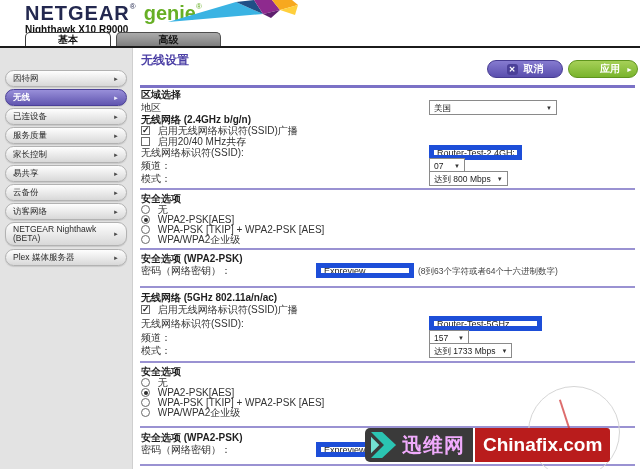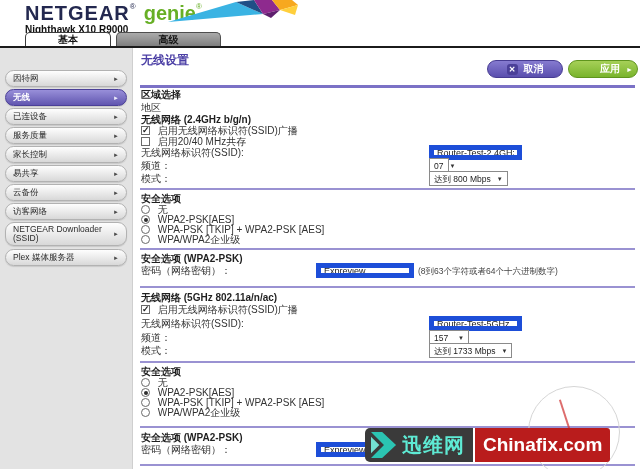--- a/index.html
+++ b/index.html
@@ -60,21 +60,21 @@
   .cb.checked:after { content:"\2713"; position:absolute; left:0px; top:-3px; font-size:9px; font-weight:bold; color:#222; }
   .rb { display:inline-block; width:9px; height:9px; border:1px solid #6a6a6a; border-radius:50%; background:#fff; margin-right:5px; position:relative; top:1px; cursor:pointer; }
   .rb.on:after { content:""; position:absolute; left:2px; top:2px; width:4px; height:4px; border-radius:50%; background:#2e2e2e; }
   .hint { font-size:8.5px; color:#444; }
 
   
   .gauge { position:absolute; left:528px; top:386px; width:92px; height:92px; border:1px solid #d6d6d6; border-radius:50%; z-index:1; }
   .needle { position:absolute; left:570px; top:398px; width:2px; height:36px; background:#d23c3c; transform:rotate(-18deg); transform-origin:bottom center; z-index:1; opacity:.75; }
   .watermark { position:absolute; left:365px; top:428px; height:34px; display:flex; align-items:stretch; z-index:5; }
   .wm-left { background:#3a3a3a; border-radius:5px 0 0 5px; display:flex; align-items:center; gap:5px; padding:0 8px 0 6px; }
-  .wm-cn { color:#5eead4; font-size:20px; font-weight:bold; letter-spacing:1px; }
+  .wm-cn { color:#f0abfc; font-size:20px; font-weight:bold; letter-spacing:1px; }
   .wm-right { background:#b91c1c; border-radius:0 3px 3px 0; display:flex; align-items:center; padding:4px 8px; margin-left:2px; }
   .wm-en { color:#fff; font-size:19px; font-weight:bold; }
 </style>
 </head>
 <body>
 
 <div class="page">
 
   <div class="hdr">
     <div class="brandline">
@@ -128,21 +128,21 @@
       </div>
     <div class="side-item" style="top:136px">
         <span class="side-label">云备份</span>
         <span class="side-arrow">►</span>
       </div>
     <div class="side-item" style="top:155px">
         <span class="side-label">访客网络</span>
         <span class="side-arrow">►</span>
       </div>
     <div class="side-item two" style="top:174px">
-        <span class="side-label" style="white-space:normal">NETGEAR Downloader (SSID)</span>
+        <span class="side-label" style="white-space:normal">NETGEAR Nighthawk (BETA)</span>
         <span class="side-arrow">►</span>
       </div>
     <div class="side-item" style="top:201px">
         <span class="side-label">Plex 媒体服务器</span>
         <span class="side-arrow">►</span>
       </div>
   </div>
 
   <div class="content">
     <div class="pg-title">无线设置</div>
@@ -153,38 +153,42 @@
     </div>
     <div class="btn btn-apply">
       <span>应用</span>
       <span class="go">►</span>
     </div>
     <div class="rule-top"></div>
 
     <div class="row sect" style="top:41px">区域选择</div>
     <div class="row" style="top:54px">
       <span>地区</span>
+      <span class="ctl at-main sel" style="width:128px">
+        <span>美国</span>
+        <span class="arr">▼</span>
+      </span>
     </div>
 
     <div class="row sect" style="top:66px">无线网络 (2.4GHz b/g/n)</div>
     <div class="row" style="top:77px">
       <span class="cb checked"></span>
       <span>启用无线网络标识符(SSID)广播</span>
     </div>
     <div class="row" style="top:88px">
       <span class="cb"></span>
       <span>启用20/40 MHz共存</span>
     </div>
     <div class="row" style="top:99px">
       <span>无线网络标识符(SSID):</span>
       <input class="ctl at-main inp" style="width: 93px;" value="Router-Test-2.4GHz">
     </div>
     <div class="row" style="top:112px">
       <span>频道：</span>
-      <span class="ctl at-main sel" style="width:20px">
+      <span class="ctl at-main sel" style="width:36px">
         <span>07</span>
         <span class="arr">▼</span>
       </span>
     </div>
     <div class="row" style="top:125px">
       <span>模式：</span>
       <span class="ctl at-main sel">
         <span>达到 800 Mbps</span>
         <span class="arr">▼</span>
       </span>
@@ -218,21 +222,21 @@
     </div>
     <div class="hr" style="top:238px"></div>
 
     <div class="row sect" style="top:244px">无线网络 (5GHz 802.11a/n/ac)</div>
     <div class="row" style="top:256px">
       <span class="cb checked"></span>
       <span>启用无线网络标识符(SSID)广播</span>
     </div>
     <div class="row" style="top:270px">
       <span>无线网络标识符(SSID):</span>
-      <input class="ctl at-main inp" style="width: 93px;" value="Router-Test-5GHz">
+      <input class="ctl at-main inp" style="width: 113px;" value="Router-Test-5GHz">
     </div>
     <div class="row" style="top:284px">
       <span>频道：</span>
       <span class="ctl at-main sel" style="width:40px">
         <span>157</span>
         <span class="arr">▼</span>
       </span>
     </div>
     <div class="row" style="top:297px">
       <span>模式：</span>

